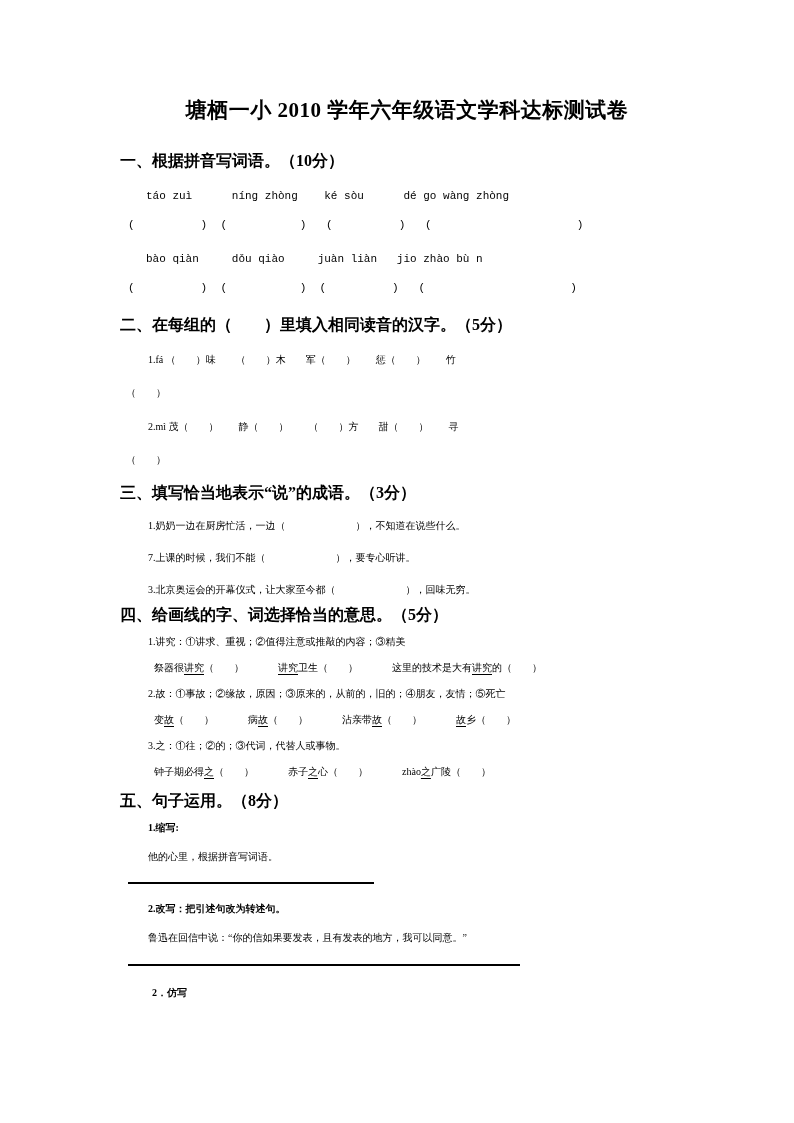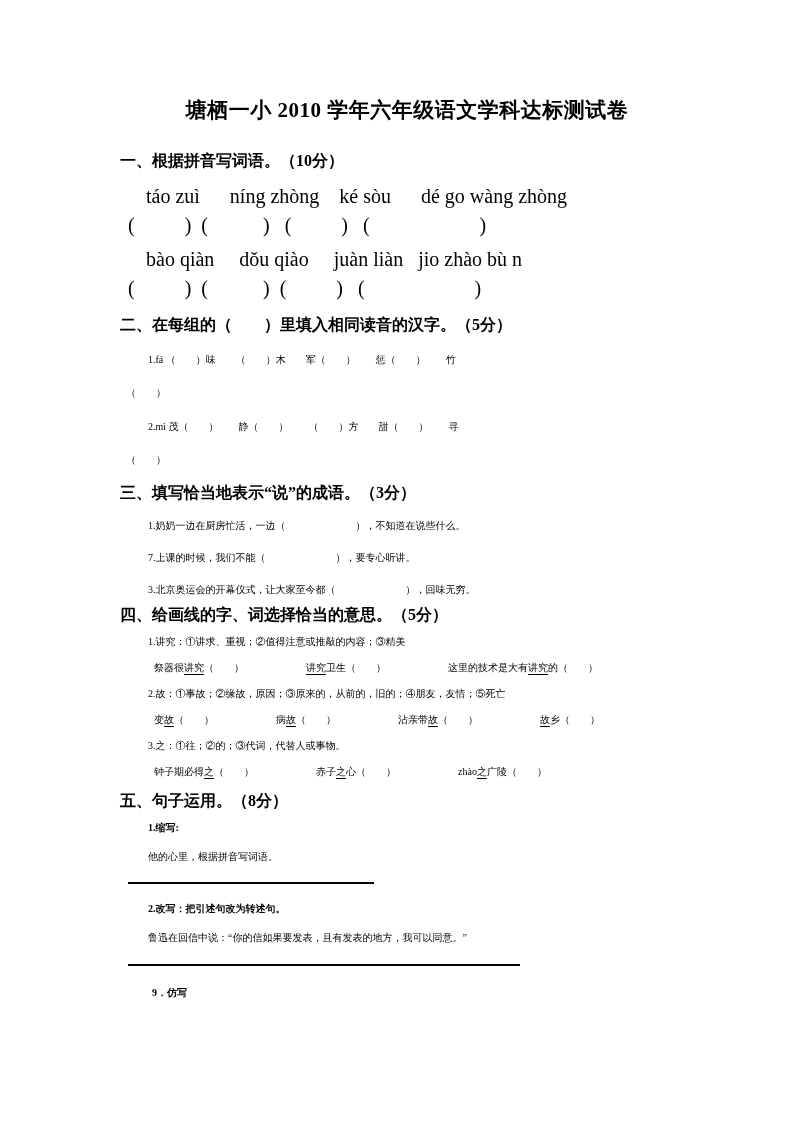--- a/index.html
+++ b/index.html
@@ -4,35 +4,35 @@
 <style>
   html,body{margin:0;padding:0;background:#ffffff;}
   .page{
     width:794px;height:1123px;box-sizing:border-box;
     padding:96px 100px 0 120px;background:#ffffff;color:#000;
     font-family:"Liberation Serif",serif;overflow:hidden;
   }
   .title{font-size:21px;font-weight:bold;text-align:center;margin:0 0 26px 0;line-height:28px;letter-spacing:.5px;}
   .heading{font-size:16px;font-weight:bold;line-height:22px;}
   .line{font-size:10px;line-height:21px;}
-  .mono{font-family:Liberation Serif, serif;font-size:20px;line-height:20px;white-space:pre;}
+  .mono{font-family:Liberation Mono, monospace;font-size:11px;line-height:20px;white-space:pre;}
   .pre{white-space:pre;}
   .ul{text-decoration:underline;text-underline-offset:3px;}
   
   .s1-heading{margin-top:11px}
   .py{margin:14px 0 0 26px}
   .pr{margin:9px 0 0 8px}
   .s2-heading{margin-top:16px}
   .s2-line{margin:13px 0 0 28px}
   .s2-cont{margin:12px 0 0 6px}
   .s3-heading{margin-top:12px}
   .s3-item{margin:11px 0 0 28px}
   .s4-heading{margin-top:4px}
   .s4-def{margin:5px 0 0 28px}
-  .s4-ex{margin:5px 0 0 34px;display:flex;gap:62px}
+  .s4-ex{margin:5px 0 0 34px;display:flex;gap:34px}
   .s4-ex .ex{white-space:nowrap}
   .s5-heading{margin-top:8px}
   .s5-label{margin:5px 0 0 28px;font-weight:bold}
   .s5-sent{margin:8px 0 0 28px}
   .blank1{width:246px;margin:14px 0 0 8px;border-bottom:2px solid #000;height:1px}
   .blank2{width:392px;margin:15px 0 0 8px;border-bottom:2px solid #000;height:1px}
   .s5-label3{margin:16px 0 0 32px;font-weight:bold}
 </style>
 </head>
 <body>
@@ -82,15 +82,15 @@
     <span class="ex"><span>zhào</span><span class="ul">之</span><span>广陵（　　）</span></span>
   </div>
 
   <div class="heading s5-heading">五、句子运用。（8分）</div>
   <div class="line s5-label">1.缩写:</div>
   <div class="line s5-sent">他的心里，根据拼音写词语。</div>
   <div class="blank1"></div>
   <div class="line s5-label" style="margin-top:14px">2.改写：把引述句改为转述句。</div>
   <div class="line s5-sent">鲁迅在回信中说：“你的信如果要发表，且有发表的地方，我可以同意。”</div>
   <div class="blank2"></div>
-  <div class="line s5-label3">9．仿写</div>
+  <div class="line s5-label3">2．仿写</div>
 
 </div>
 
 </body></html>

